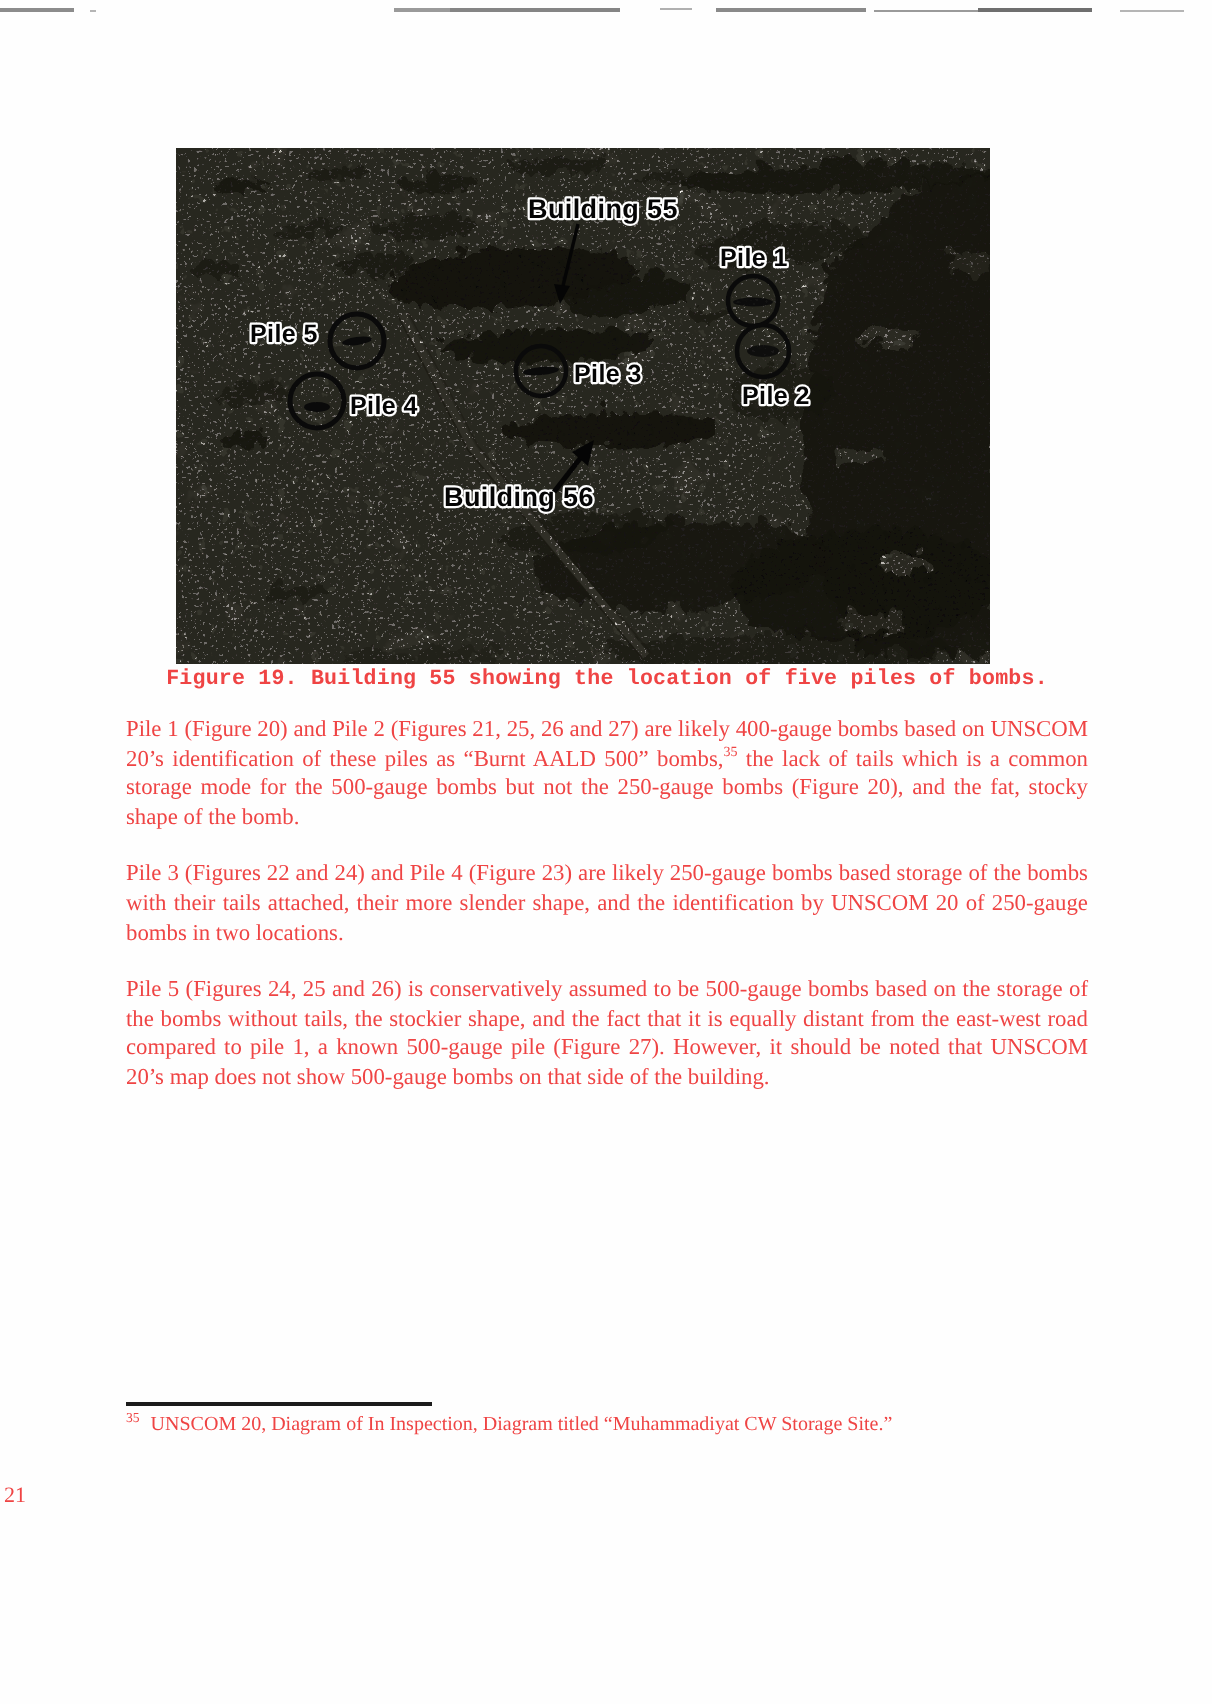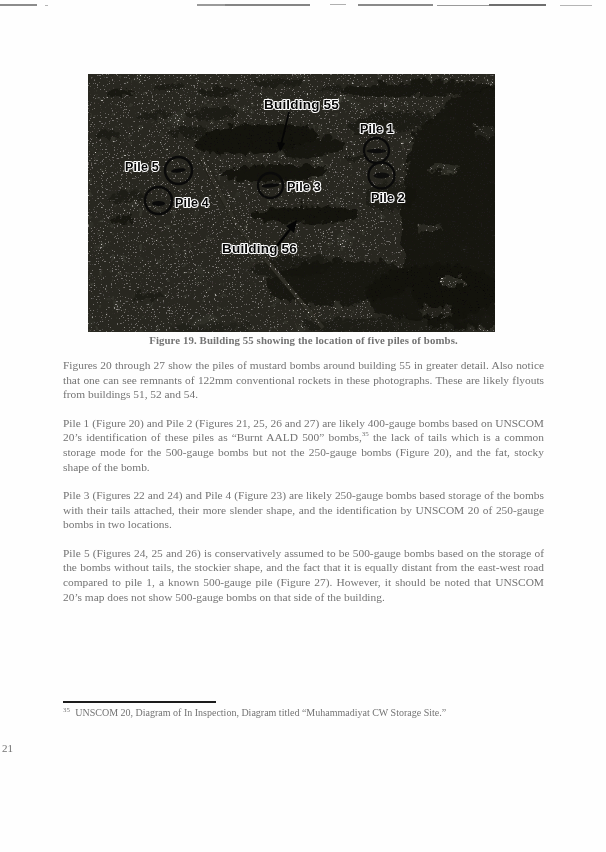--- a/index.html
+++ b/index.html
@@ -1,26 +1,26 @@
 <!DOCTYPE html>
 <html><head>
 <meta charset="utf-8">
 <style>
   html,body{margin:0;padding:0;background:#ffffff;}
   .page{position:relative;width:606px;height:852px;background:#fefefdc0;background:#fefefe;
-        font-family:"Liberation Serif",serif;color:#737373;overflow:hidden;}
+        font-family:"Liberation Serif",serif;color:#ef4444;overflow:hidden;}
   .artifact{position:absolute;}
   .photo{position:absolute;left:88px;top:74px;width:407px;height:258px;margin:0;}
   .photo svg{display:block;}
   .photo text{font-family:"Liberation Sans",sans-serif;font-weight:bold;fill:#050505;
               stroke:#ffffff;stroke-width:2.2px;paint-order:stroke;stroke-linejoin:round;}
   .lbl-bldg{font-size:13.5px;letter-spacing:.2px;}
   .lbl-pile{font-size:12.5px;letter-spacing:.2px;}
   .caption{position:absolute;left:63px;top:334px;width:481px;text-align:center;
-           font-weight:bold;font-size:10.8px;letter-spacing:.1px;}
+           font-weight:bold;font-size:10.8px;letter-spacing:.1px;font-family:Liberation Mono, monospace;}
   .body-text{position:absolute;left:63px;top:358px;width:481px;font-size:11.4px;
              line-height:14.7px;text-align:justify;}
   .body-text p{margin:0 0 13.5px 0;}
   .body-text sup{font-size:7px;line-height:0;}
   .fn-rule{position:absolute;left:63px;top:701px;width:153px;height:2px;background:#1c1c1c;}
   .footnote{position:absolute;left:63px;top:706px;width:480px;font-size:10px;line-height:13px;}
   .footnote sup{font-size:6.8px;line-height:0;margin-right:3px;}
   .page-number{position:absolute;left:2px;top:742px;width:606px;font-size:11px;}
 </style>
 </head>
@@ -153,21 +153,20 @@
         <text class="lbl-bldg" x="134" y="179">Building 56</text>
         <line x1="189" y1="172" x2="203" y2="154" stroke="#050505" stroke-width="2.6"></line>
         <polygon points="209,146 198,152 206,159" fill="#050505"></polygon>
       </g>
     </svg>
   </figure>
 
   <div class="caption">Figure 19.  Building 55 showing the location of five piles of bombs.</div>
 
   <div class="body-text">
-    <p>Figures 20 through 27 show the piles of mustard bombs around building 55 in greater detail. Also notice that one can see remnants of 122mm conventional rockets in these photographs. These are likely flyouts from buildings 51, 52 and 54.</p>
     <p><span>Pile 1 (Figure 20) and Pile 2 (Figures 21, 25, 26 and 27) are likely 400-gauge bombs based on UNSCOM 20’s identification of these piles as “Burnt AALD 500” bombs,</span><sup>35</sup><span> the lack of tails which is a common storage mode for the 500-gauge bombs but not the 250-gauge bombs (Figure 20), and the fat, stocky shape of the bomb.</span></p>
     <p>Pile 3 (Figures 22 and 24) and Pile 4 (Figure 23) are likely 250-gauge bombs based storage of the bombs with their tails attached, their more slender shape, and the identification by UNSCOM 20 of 250-gauge bombs in two locations.</p>
     <p>Pile 5 (Figures 24, 25 and 26) is conservatively assumed to be 500-gauge bombs based on the storage of the bombs without tails, the stockier shape, and the fact that it is equally distant from the east-west road compared to pile 1, a known 500-gauge pile (Figure 27).  However, it should be noted that UNSCOM 20’s map does not show 500-gauge bombs on that side of the building.</p>
   </div>
 
   <div class="fn-rule"></div>
   <div class="footnote">
     <sup>35</sup><span> UNSCOM 20, Diagram of In Inspection,  Diagram titled “Muhammadiyat CW Storage Site.”</span>
   </div>
 

